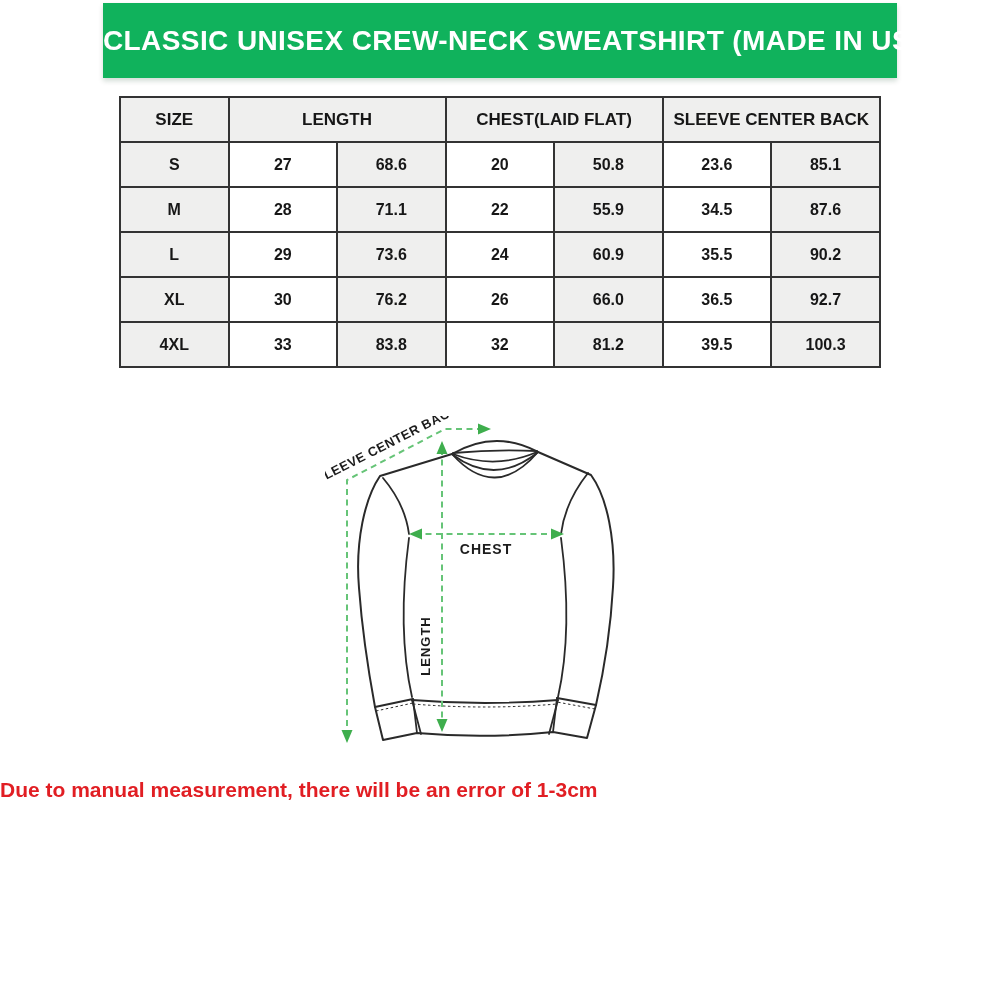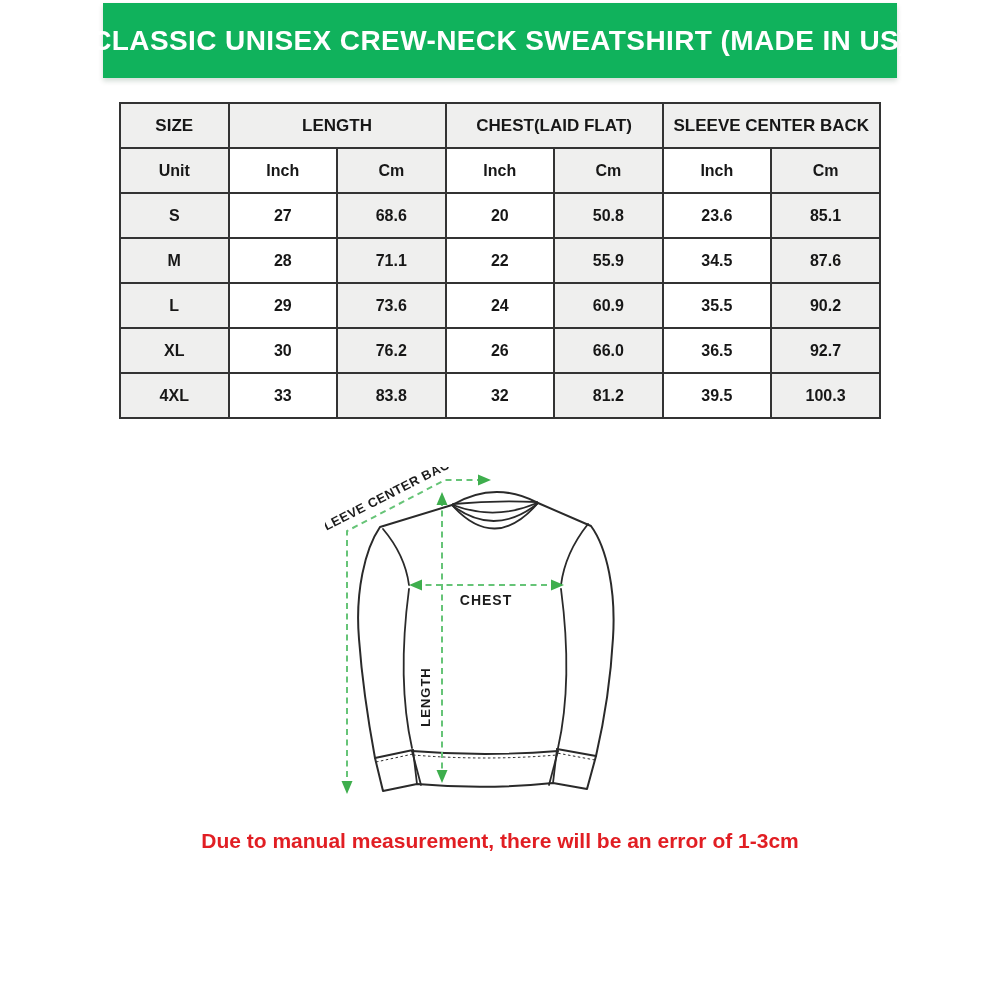--- a/index.html
+++ b/index.html
@@ -6,30 +6,30 @@
   html,body { background:#ffffff; }
   body {
     width:1000px; height:1000px; overflow:hidden;
     font-family:"Liberation Sans", sans-serif;
     position:relative;
   }
   
   .banner {
     width:794px; height:75px; margin:3px auto 0;
     background:#10b25c;
-    display:flex; align-items:center; justify-content:center;
+    display:flex; align-items:center; justify-content:flex-start;
     box-shadow:0 3px 5px rgba(0,60,30,0.18);
   }
   .banner h1 {
     color:#ffffff; font-size:28px; font-weight:bold; letter-spacing:0.4px;
     white-space:nowrap;
   }
   
   table.size-chart {
-    width:762px; margin:24px auto 0;
+    width:762px; margin:18px auto 0;
     border-collapse:collapse; table-layout:fixed;
   }
   table.size-chart th, table.size-chart td {
     border:2px solid #333333;
     height:45px; text-align:center; vertical-align:middle;
     font-size:16px; font-weight:bold; color:#171717;
     padding:0;
   }
   table.size-chart .group th { font-size:17px; }
   .g { background:#efefee; }
@@ -38,21 +38,21 @@
   .diagram { position:relative; width:1000px; height:340px; margin-top:48px; }
   .diagram svg { position:absolute; left:325px; top:0; }
   .outline { fill:#ffffff; stroke:#2a2a2a; stroke-width:2; stroke-linejoin:round; }
   .seam { fill:none; stroke:#2a2a2a; stroke-width:1.8; stroke-linecap:round; }
   .stitch { fill:none; stroke:#2a2a2a; stroke-width:1; stroke-dasharray:2.5 2.5; }
   .mline { fill:none; stroke:#66c477; stroke-width:2; stroke-dasharray:6 4.5; }
   .ahead { fill:#3eae4d; stroke:none; }
   .dlabel { fill:#1c1c1c; font-family:"Liberation Sans",sans-serif; font-weight:bold; }
   
   .footer-note {
-    margin-top:22px; text-align:center;
+    margin-top:22px; text-align:left;
     color:#e11e23; font-size:21px; font-weight:bold;
   }
 </style>
 </head>
 <body>
 
 <div class="banner">
   <h1>CLASSIC UNISEX CREW-NECK SWEATSHIRT (MADE IN US)</h1>
 </div>
 
@@ -65,29 +65,20 @@
       <col style="width:14.28%">
       <col style="width:14.28%">
     <col style="width:14.32%">
   </colgroup>
   <thead>
     <tr class="group">
       <th class="g">SIZE</th>
       <th class="g" colspan="2">LENGTH</th>
       <th class="g" colspan="2">CHEST(LAID FLAT)</th>
       <th class="g" colspan="2">SLEEVE CENTER BACK</th>
-    </tr>
-    <tr>
-      <th class="g">Unit</th>
-      <td class="w">Inch</td>
-      <td class="g">Cm</td>
-      <td class="w">Inch</td>
-      <td class="g">Cm</td>
-      <td class="w">Inch</td>
-      <td class="g">Cm</td>
     </tr>
   </thead>
   <tbody>
     <tr>
       <td class="g">S</td>
       <td class="w">27</td>
       <td class="g">68.6</td>
       <td class="w">20</td>
       <td class="g">50.8</td>
       <td class="w">23.6</td>

